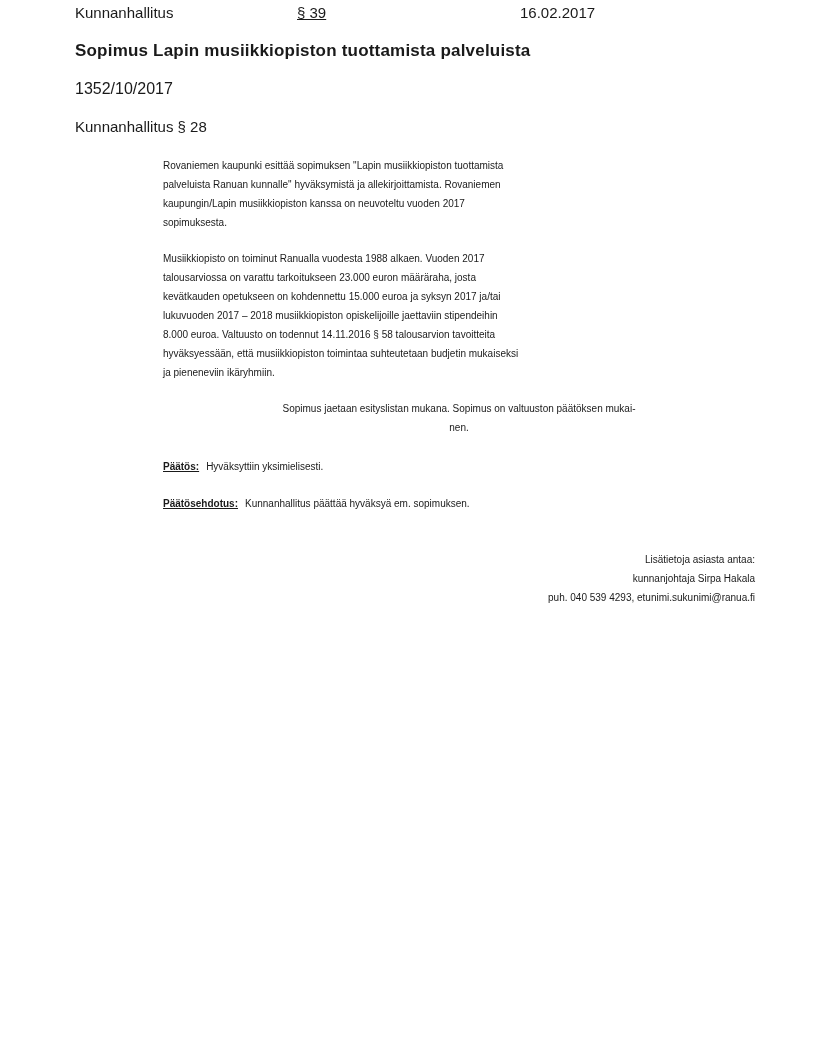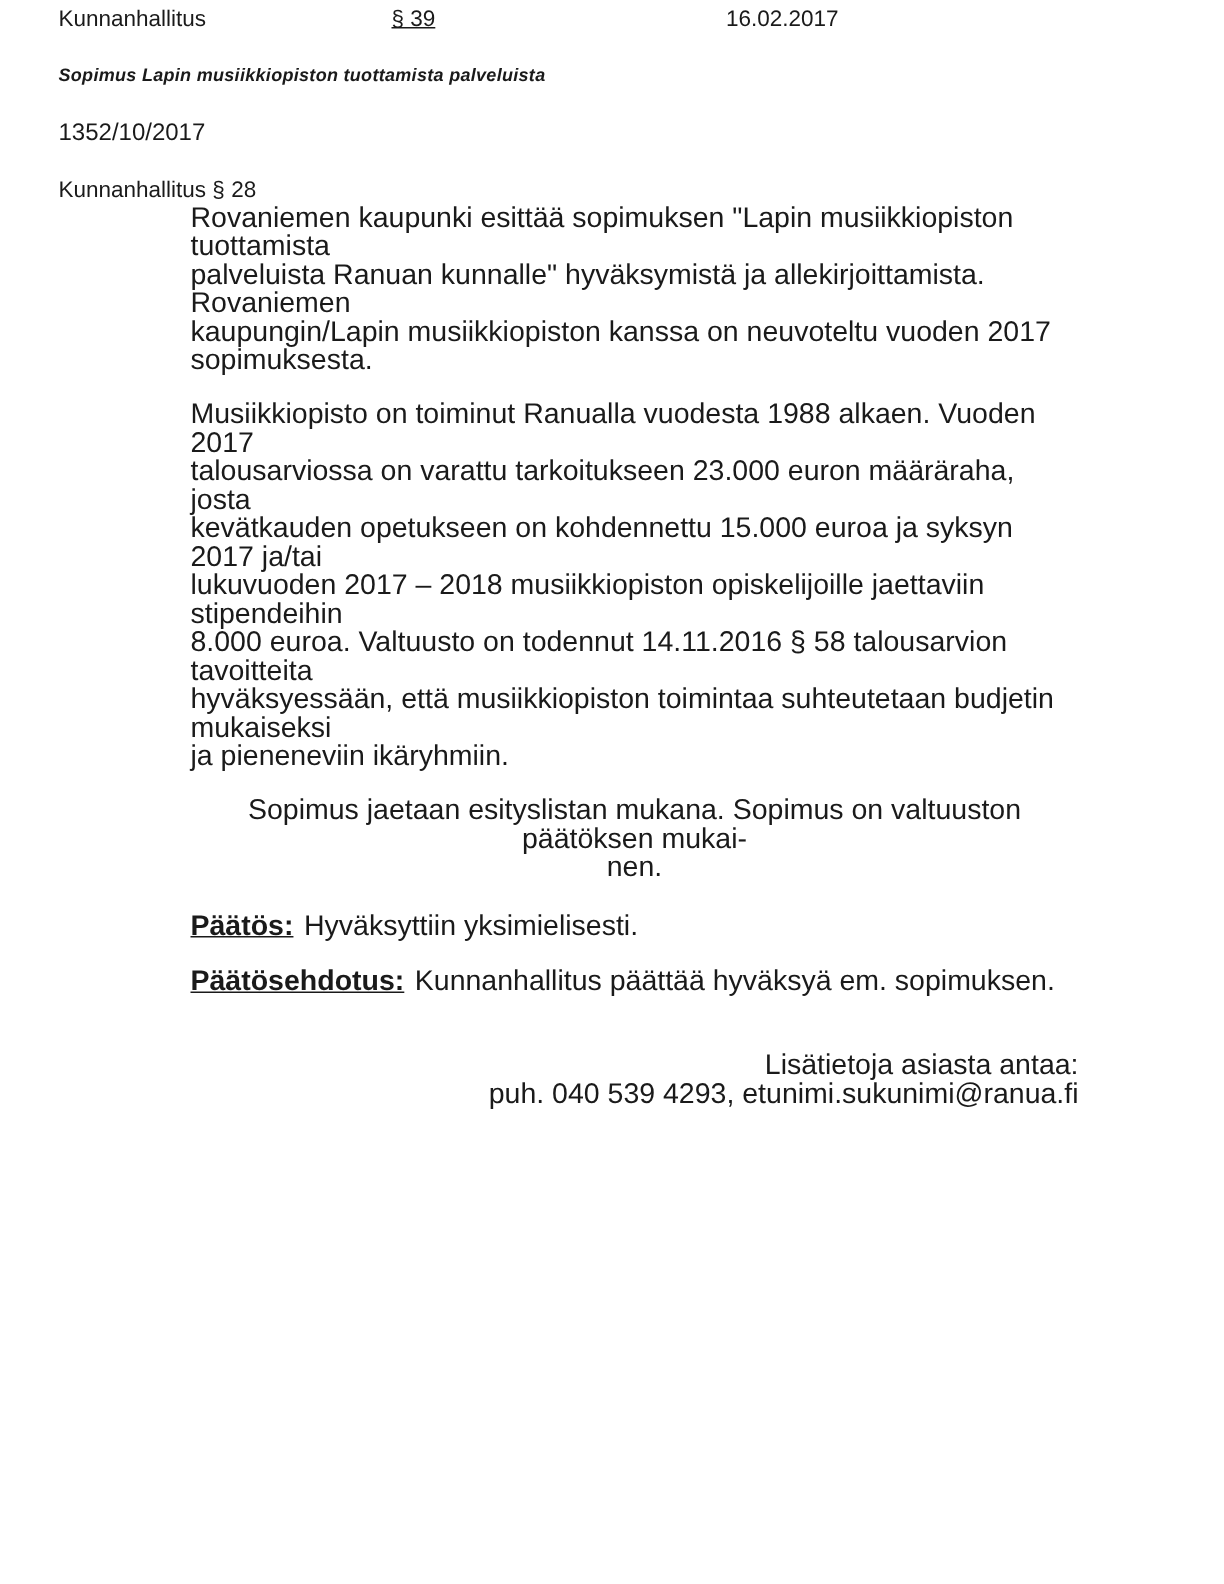--- a/index.html
+++ b/index.html
@@ -7,55 +7,54 @@
     width: 816px;
     height: 1056px;
     background: #ffffff;
     font-family: "Liberation Sans", "DejaVu Sans", sans-serif;
     color: #1a1a1a;
   }
   .page {
     position: relative;
     width: 816px;
     height: 940px;
-    padding: 3px 40px 0 39px;
+    padding: 3px 40px 0 75px;
     overflow: hidden;
   }
   .doc-header {
     position: relative;
     height: 19px;
     font-size: 15px;
     line-height: 19px;
   }
   .doc-header .org      { position: absolute; left: 0; }
   .doc-header .section  { position: absolute; left: 222px; text-decoration: underline; }
   .doc-header .date     { position: absolute; left: 445px; }
   .doc-title {
     margin-top: 18px;
-    font-size: 12px;
+    font-size: 17px;
     font-weight: bold;
     line-height: 21px;
     letter-spacing: 0.2px;
-    font-style: italic;
   }
   .case-number {
     margin-top: 18px;
     font-size: 16px;
     line-height: 19px;
   }
   .subheading {
     margin-top: 19px;
     font-size: 15px;
     line-height: 19px;
   }
   .doc-body {
-    margin-top: 0;
+    margin-top: 20px;
     margin-left: 88px;
     width: 592px;
-    font-size: 19px;
+    font-size: 10px;
     line-height: 19px;
   }
   .para {
     white-space: pre-line;
     margin-bottom: 17px;
   }
   .para.last-body-para { margin-bottom: 20px; text-align: center; }
   .decision-row { margin-bottom: 18px; }
   .decision-label {
     font-weight: bold;
@@ -103,18 +102,19 @@
     <div class="decision-row">
       <span class="decision-label">Päätös:</span><span>Hyväksyttiin yksimielisesti.</span>
     </div>
 
     <div class="decision-row">
       <span class="decision-label">Päätösehdotus:</span><span>Kunnanhallitus päättää hyväksyä em. sopimuksen.</span>
     </div>
 
     <div class="contact-block">
       <div class="contact-line">Lisätietoja asiasta antaa:</div>
+      <div class="contact-line">kunnanjohtaja Sirpa Hakala</div>
       <div class="contact-line">puh. 040 539 4293, etunimi.sukunimi@ranua.fi</div>
     </div>
 
   </div>
 
 </div>
 
 </body></html>

